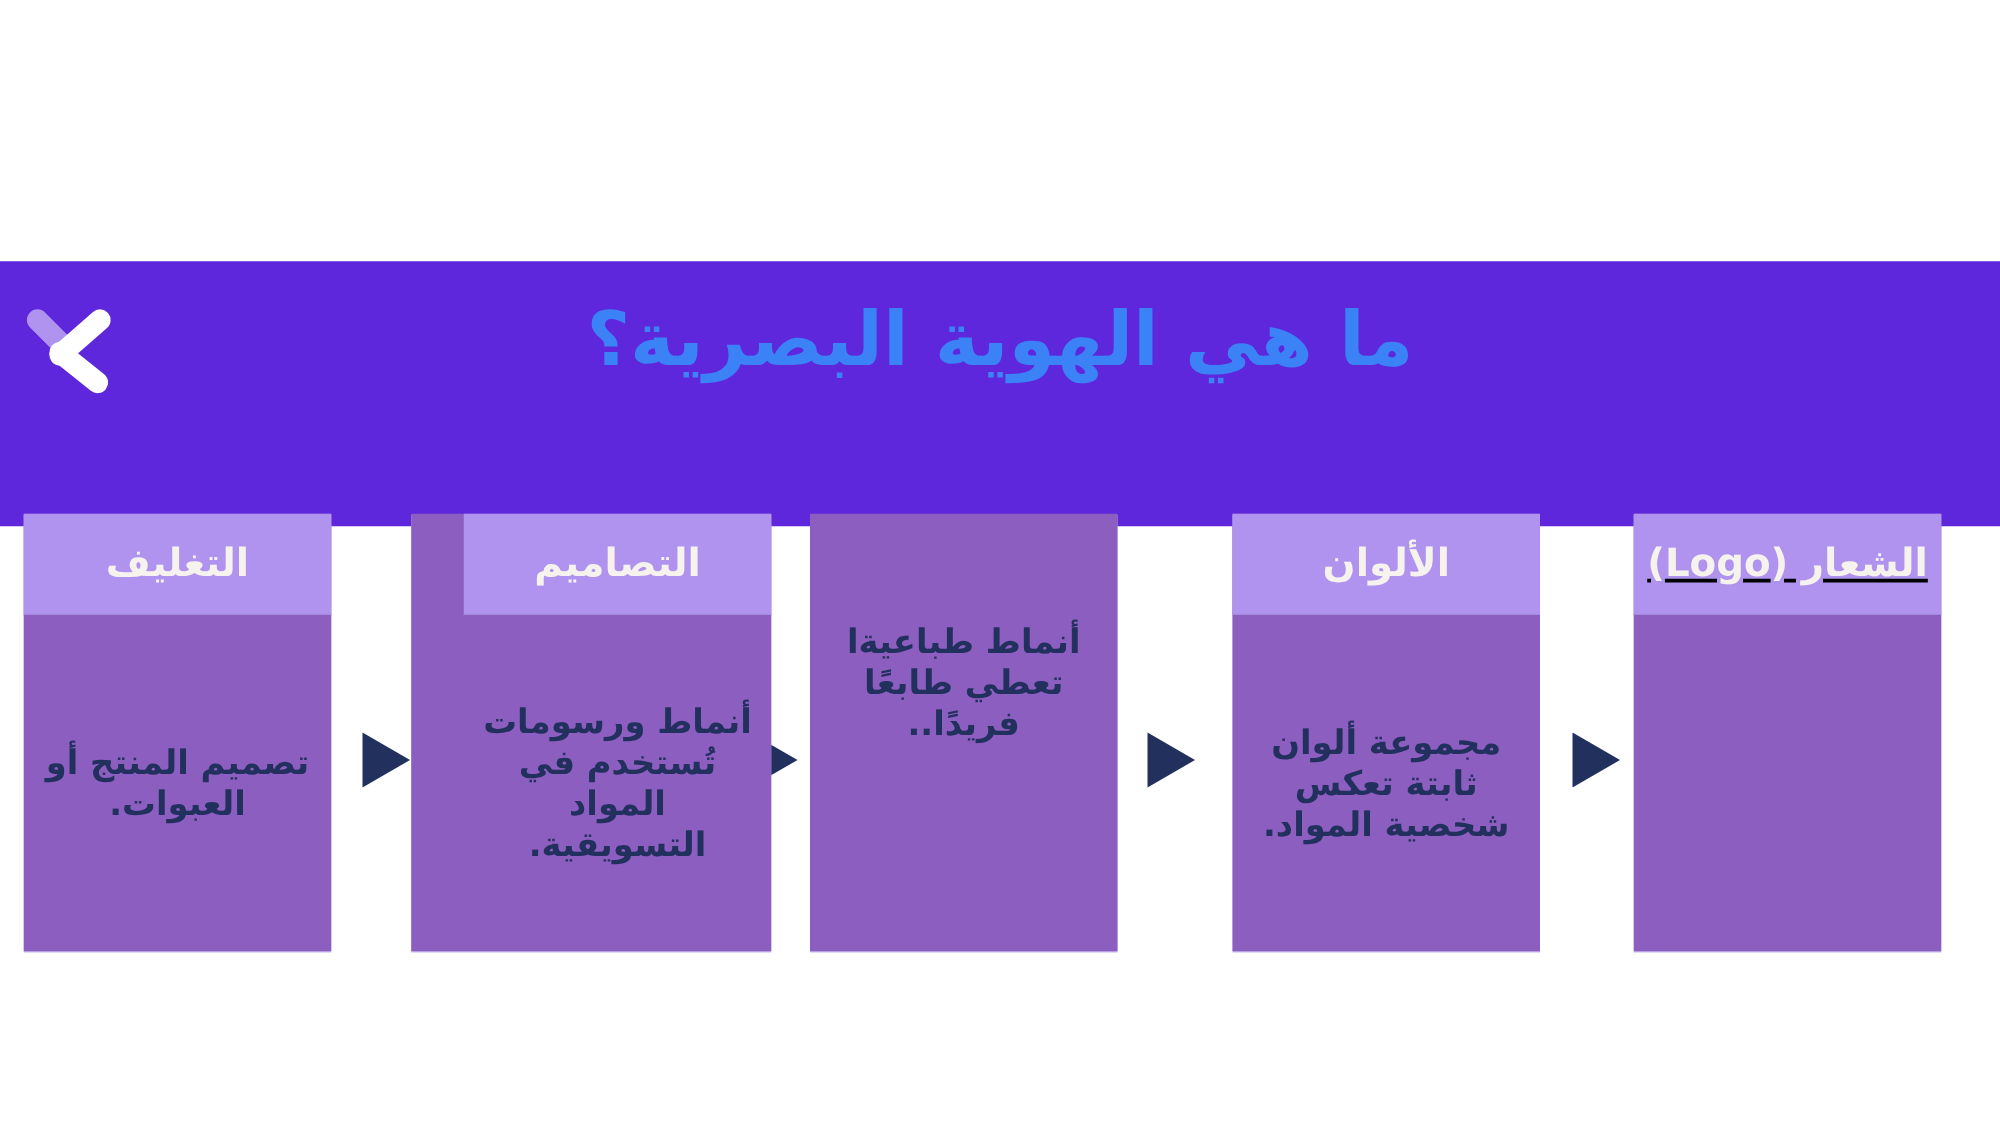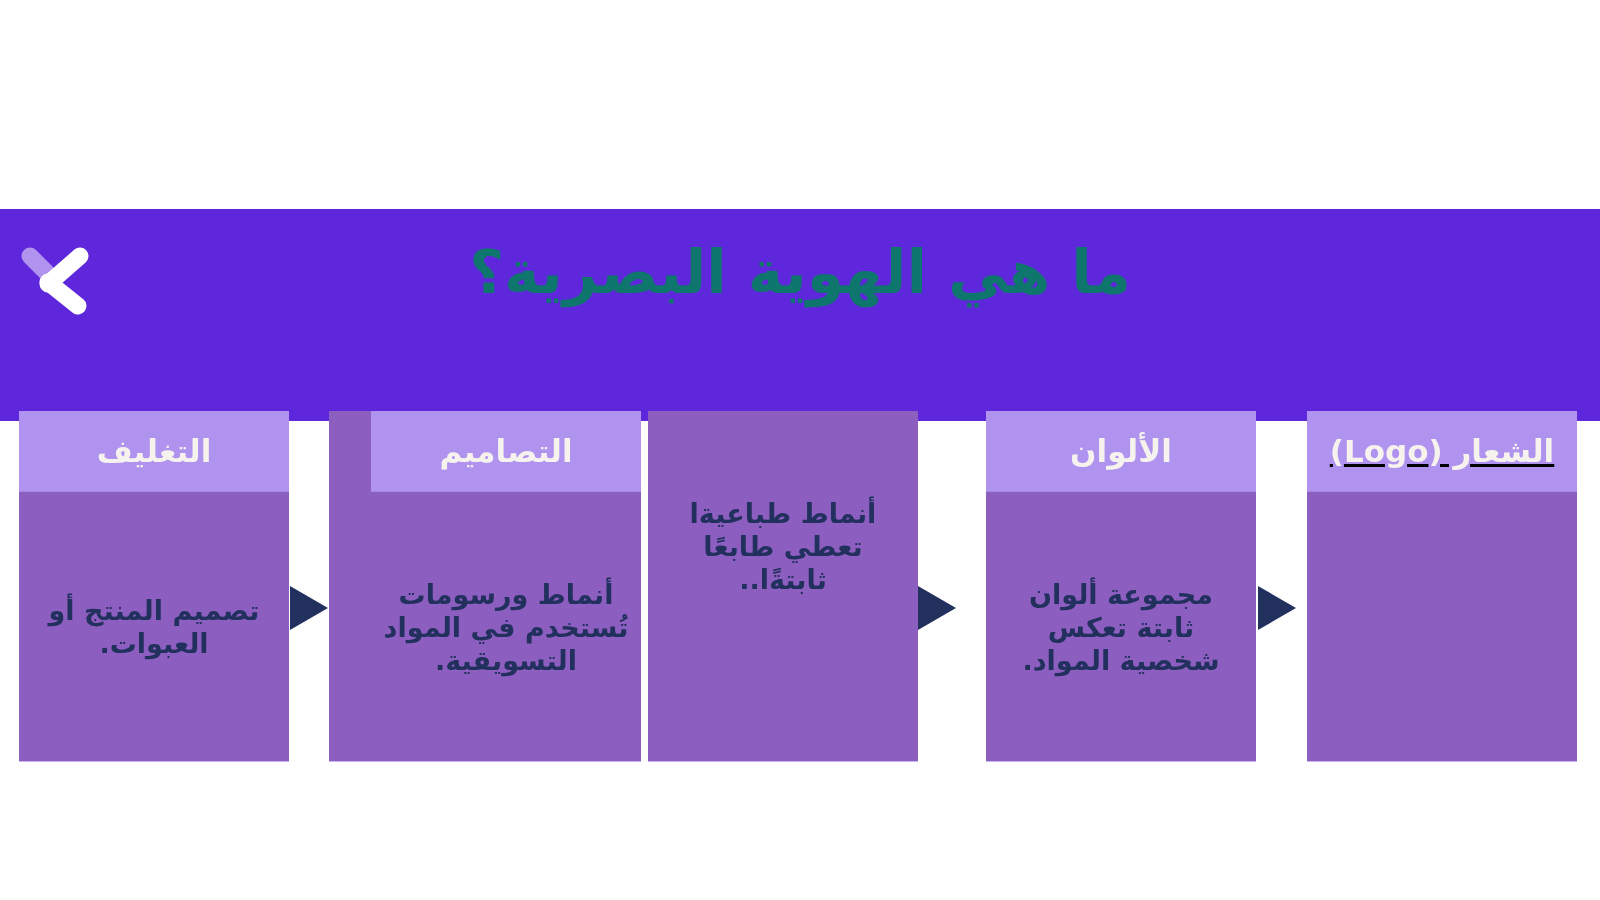--- a/index.html
+++ b/index.html
@@ -1,20 +1,20 @@
 <!DOCTYPE html>
 <html><head>
 <meta charset="utf-8">
 <style>
   html,body{margin:0;padding:0;}
   body{width:1600px;height:900px;background:#ffffff;position:relative;overflow:hidden;font-family:"DejaVu Sans",sans-serif;}
   .banner{position:absolute;left:0;top:209px;width:1600px;height:212px;background:#5e27db;}
-  .title{position:absolute;left:300px;top:232px;width:1000px;text-align:center;direction:rtl;font-size:60px;font-weight:bold;color:#0f766e;line-height:80px;}
+  .title{position:absolute;left:300px;top:232px;width:1000px;text-align:center;direction:rtl;font-size:60px;font-weight:bold;color:#3b82f6;line-height:80px;}
   .logo{position:absolute;left:18px;top:244px;width:74px;height:74px;}
-  .card{position:absolute;top:411px;width:270px;height:350px;background:#8c5ec0;box-shadow:0 1px 0 #c8b6ef;}
+  .card{position:absolute;top:411px;width:246px;height:350px;background:#8c5ec0;box-shadow:0 1px 0 #c8b6ef;}
   .card .head{height:80px;background:#b093ee;display:flex;align-items:center;justify-content:center;direction:rtl;color:#f6f3ee;font-size:31px;font-weight:bold;border-bottom:1px solid #a48be0;}
   .card .body{height:270px;display:flex;align-items:center;justify-content:center;text-align:center;direction:rtl;color:#22305e;font-size:27px;font-weight:bold;line-height:33px;padding:0 12px;box-sizing:border-box;}
   .arrow{position:absolute;top:586px;width:0;height:0;border-top:22px solid transparent;border-bottom:22px solid transparent;border-left:38px solid #22305e;}
 </style>
 </head>
 <body>
 
 <div class="banner"></div>
 
 <svg class="logo" viewBox="0 0 74 74">
@@ -32,21 +32,21 @@
 <div class="arrow" style="left:1258px;"></div>
 
 <div class="card" style="left:986px;">
   <div class="head">الألوان</div>
   <div class="body">مجموعة ألوان ثابتة تعكس شخصية المواد.</div>
 </div>
 
 <div class="arrow" style="left:918px;"></div>
 
 <div class="card" style="left:648px;">
-  <div class="body">أنماط طباعيةا تعطي طابعًا ثابتةًا..</div>
+  <div class="body">أنماط طباعيةا تعطي طابعًا فريدًا..</div>
 </div>
 
 <div class="arrow" style="left:600px;"></div>
 
 <div class="card" style="left:329px;padding-left:42px;">
   <div class="head">التصاميم</div>
   <div class="body">أنماط ورسومات تُستخدم في المواد التسويقية.</div>
 </div>
 
 <div class="arrow" style="left:290px;"></div>

